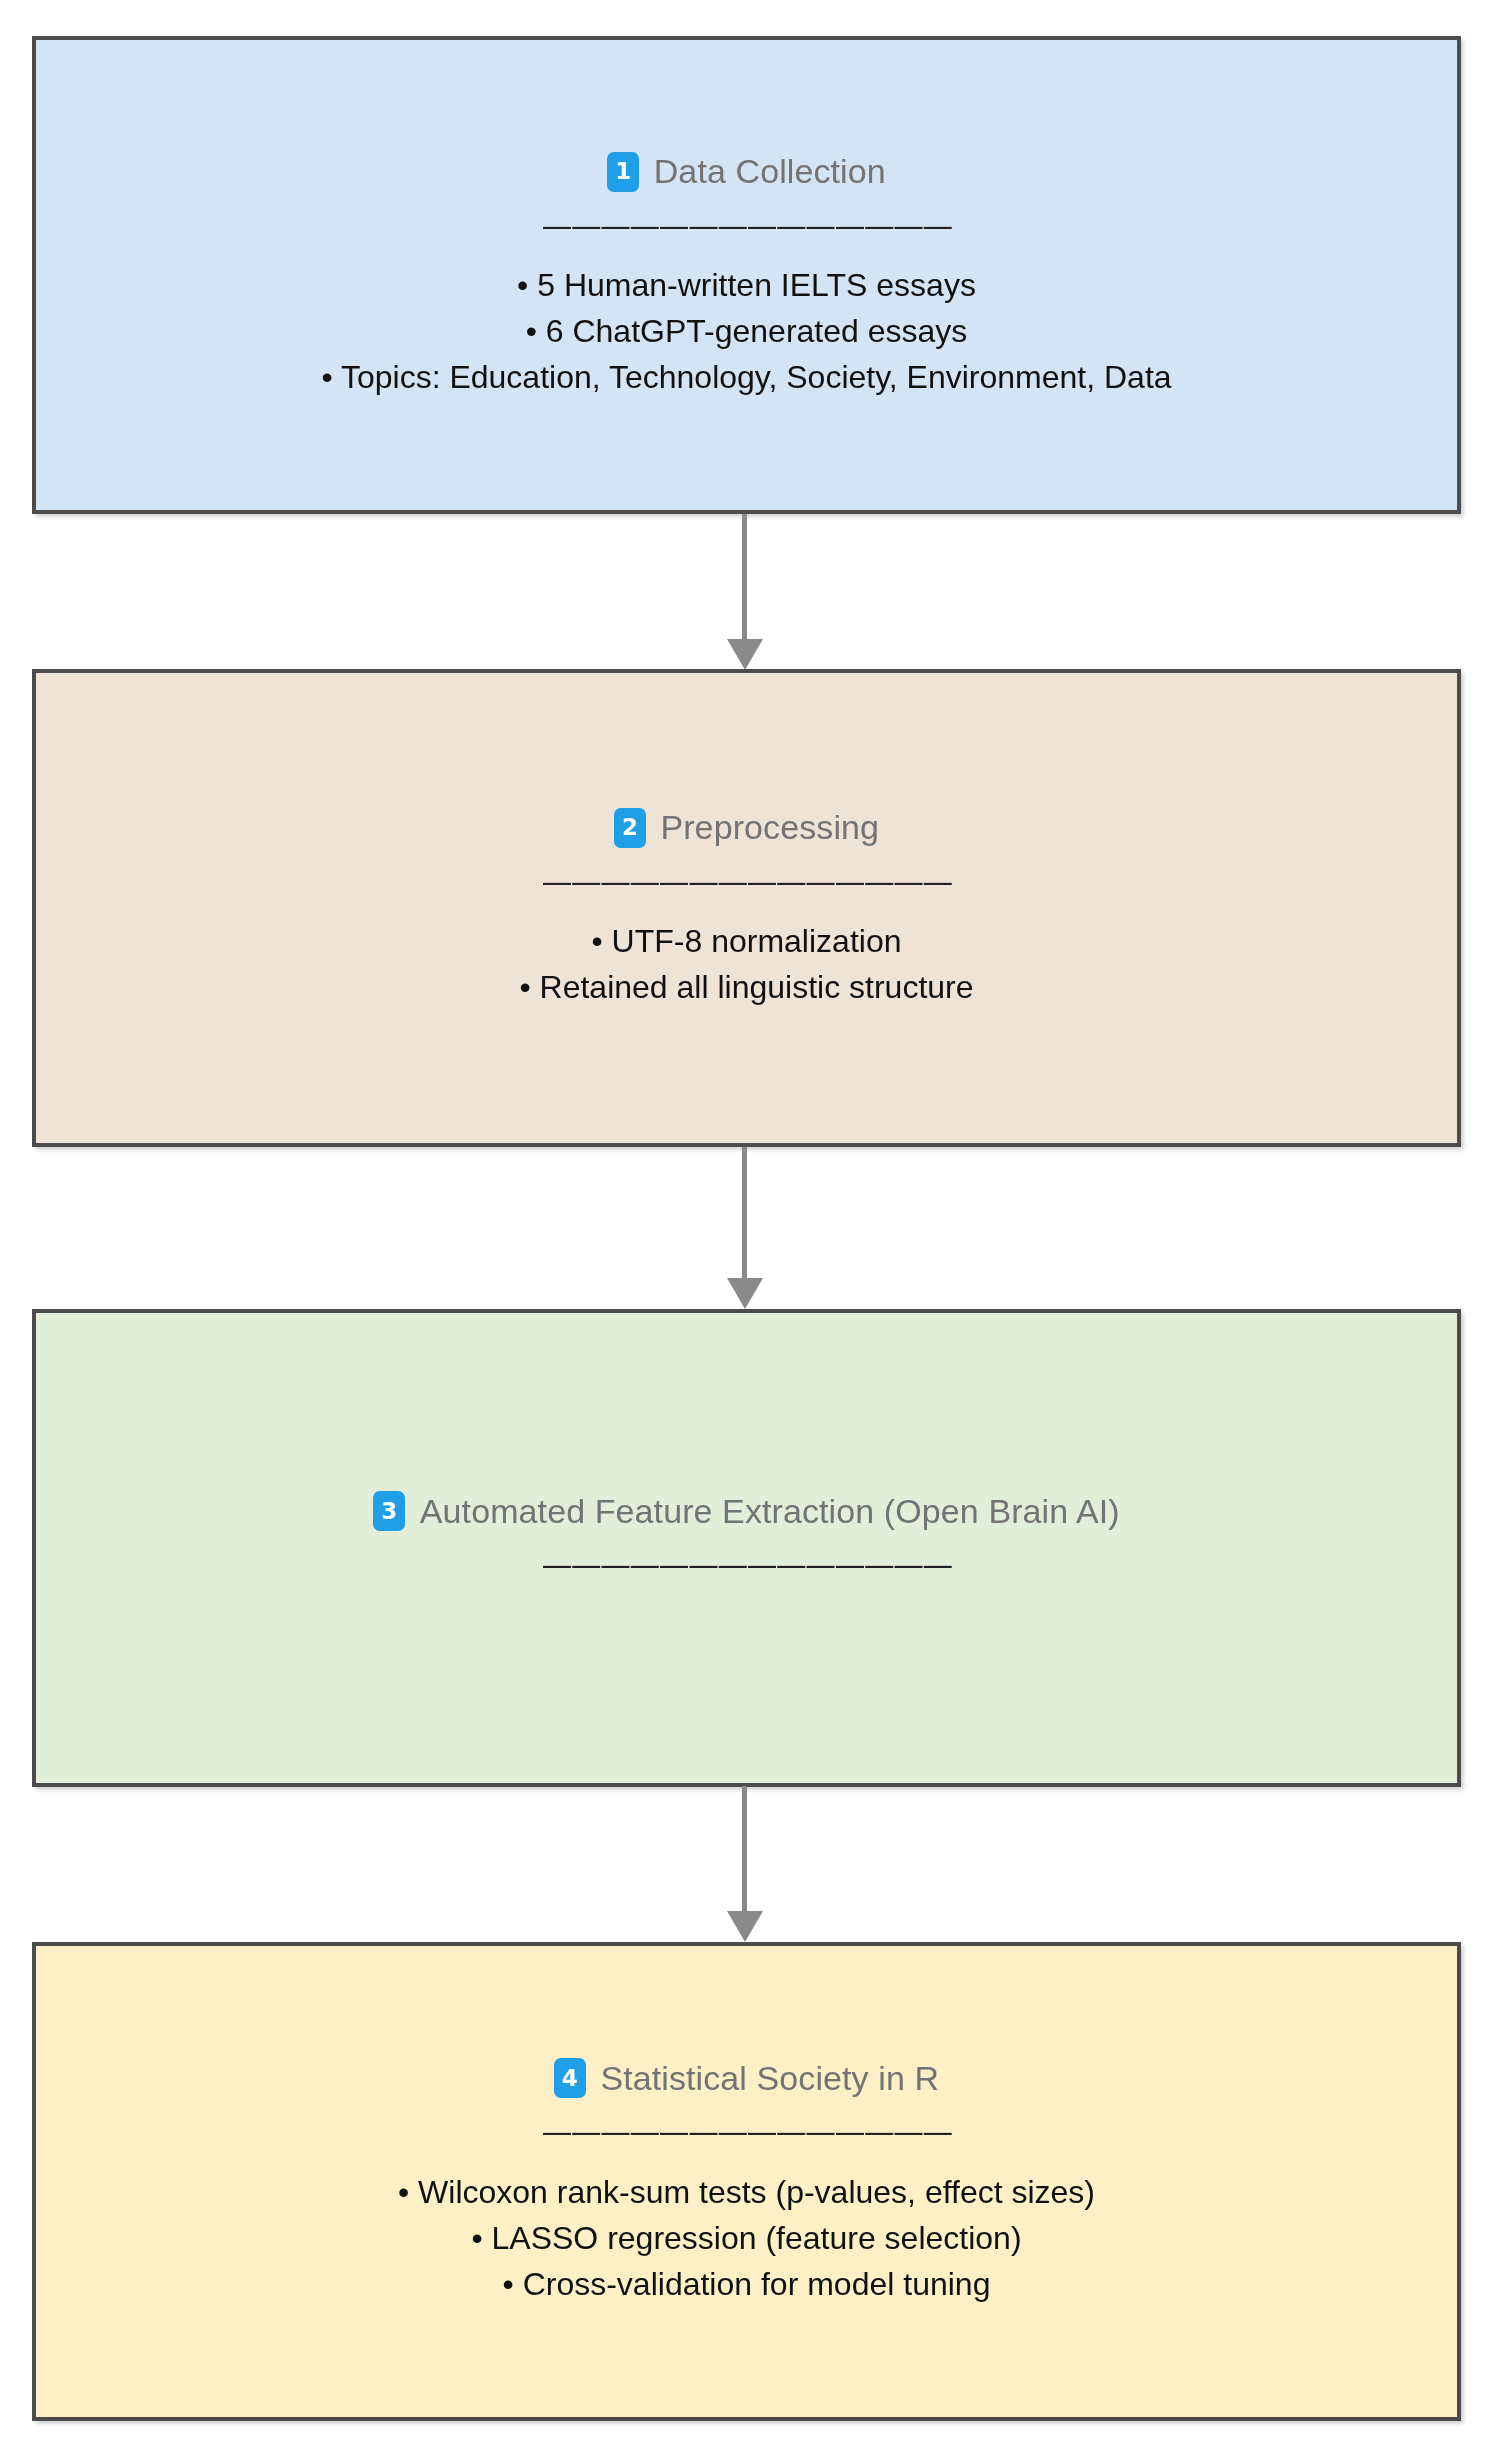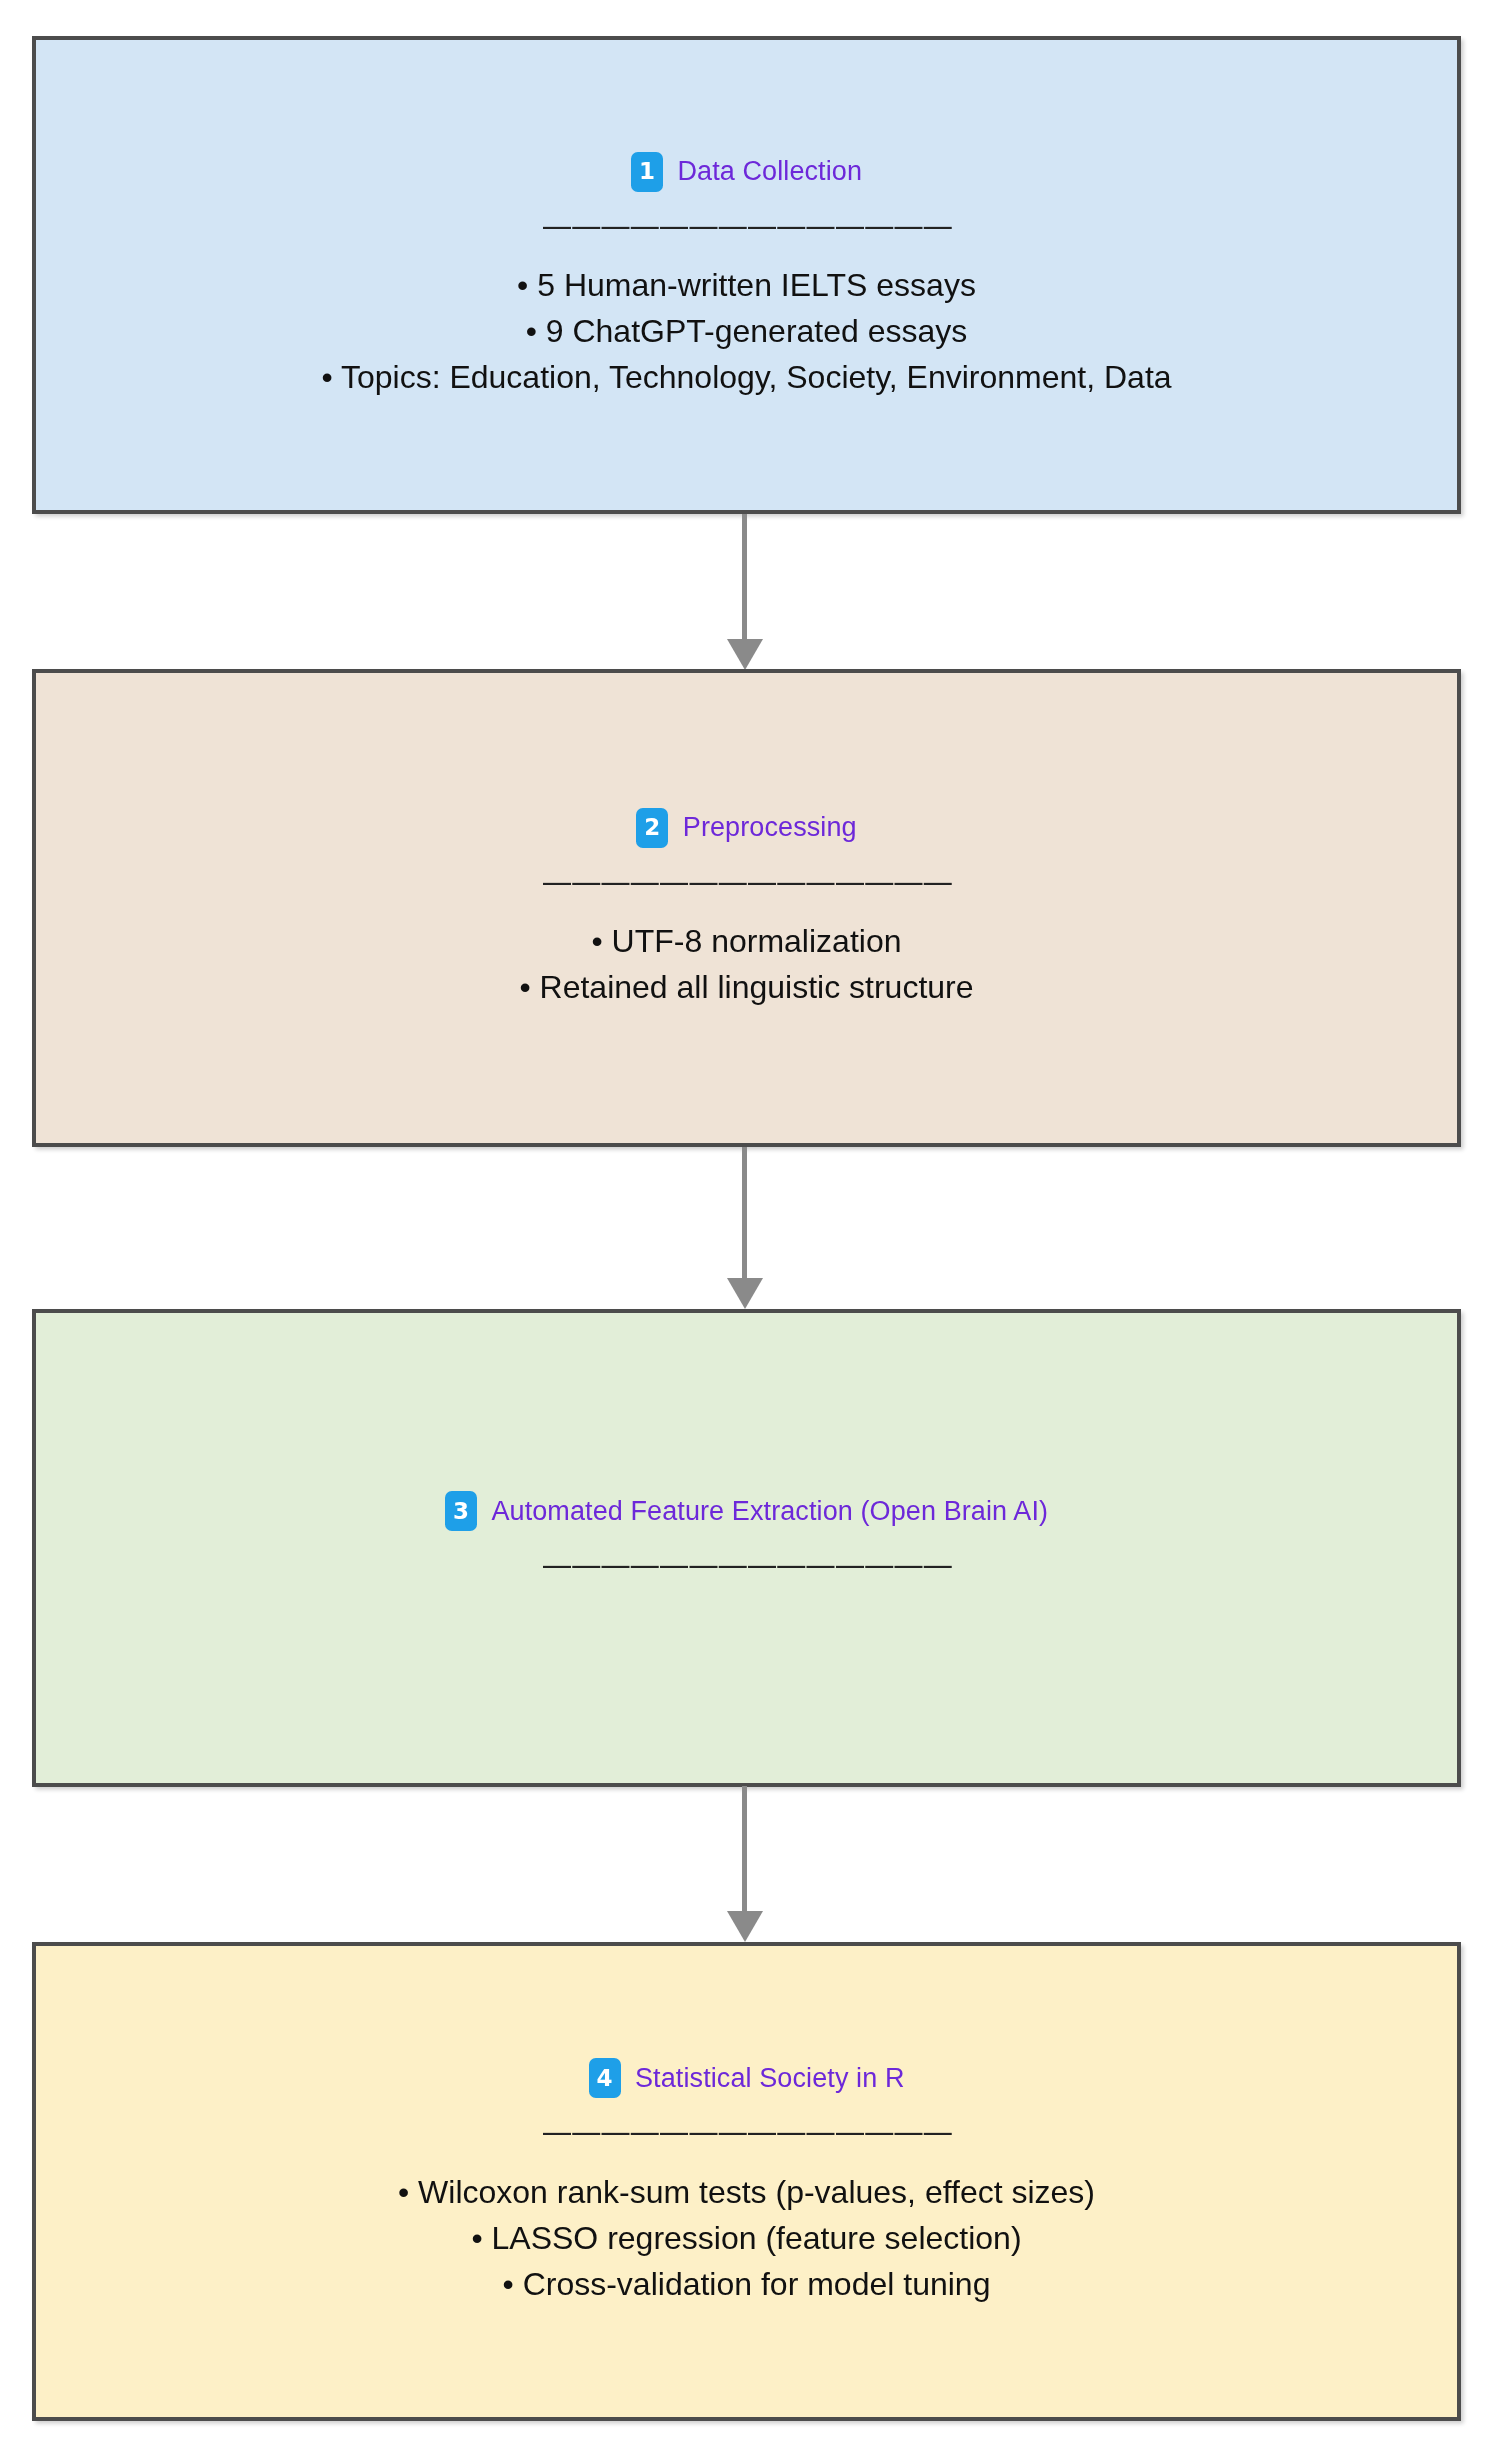--- a/index.html
+++ b/index.html
@@ -65,22 +65,22 @@
     background: #1e9fe8;
     color: #ffffff;
     font-size: 23px;
     font-weight: bold;
     font-family: "DejaVu Sans", sans-serif;
     line-height: 1;
     flex: 0 0 auto;
   }
 
   .title-text {
-    font-size: 27px;
-    color: #6d28d9;
+    font-size: 34px;
+    color: #737373;
     white-space: nowrap;
     letter-spacing: 0.1px;
   }
 
   .divider {
     font-size: 31px;
     color: #222222;
     letter-spacing: -1.7px;
     line-height: 0.5;
     margin-bottom: 32px;
@@ -145,21 +145,21 @@
 
   <div class="node node-1">
     <div class="node-inner">
       <div class="title-row">
         <span class="badge">1</span>
         <span class="title-text">Data Collection</span>
       </div>
       <div class="divider">——————————————</div>
       <div class="bullets">
         <div class="bullet-line">• 5 Human-written IELTS essays</div>
-        <div class="bullet-line">• 9 ChatGPT-generated essays</div>
+        <div class="bullet-line">• 6 ChatGPT-generated essays</div>
         <div class="bullet-line">• Topics: Education, Technology, Society, Environment, Data</div>
       </div>
     </div>
   </div>
 
   <div class="arrow arrow-1">
     <div class="shaft"></div>
     <div class="head"></div>
   </div>
 

